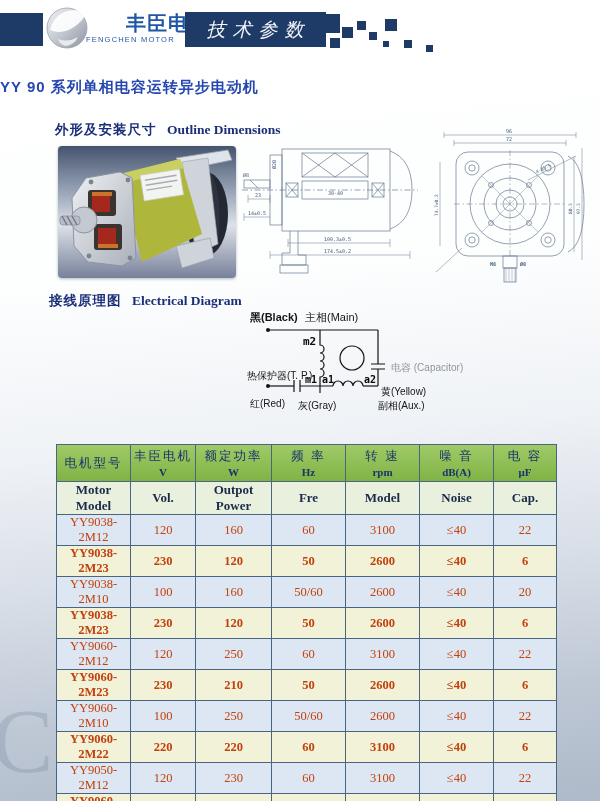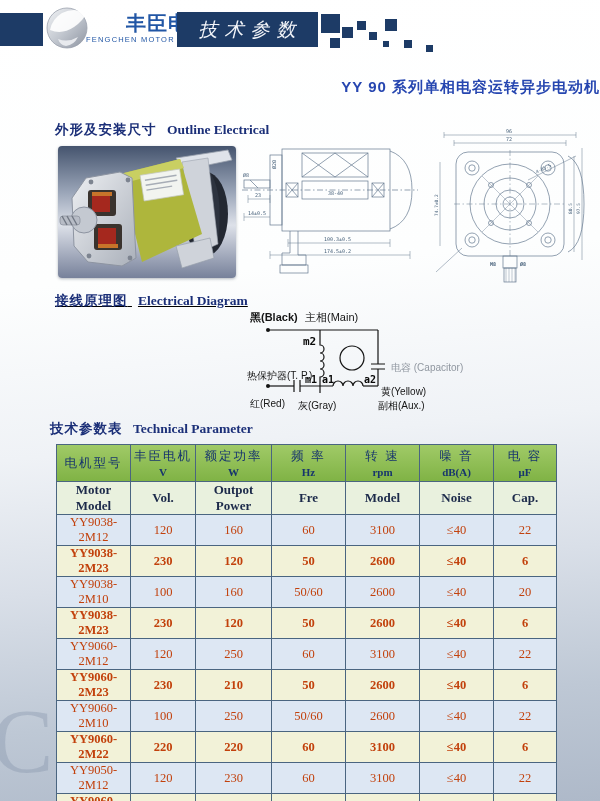--- a/index.html
+++ b/index.html
@@ -5,26 +5,26 @@
   html,body{margin:0;padding:0;}
   .page{position:relative;width:600px;height:801px;overflow:hidden;
     background:linear-gradient(175deg,#ffffff 0%,#fdfefe 34%,#eff2f6 54%,#d9dfe8 70%,#bec8d5 86%,#aeb9c9 100%);
     font-family:"Liberation Sans",sans-serif;}
   
   .navy-bar{position:absolute;left:0;top:13px;width:43px;height:33px;background:#1d3b66;}
   .logo-mark{position:absolute;left:44px;top:5px;}
   .brand{position:absolute;left:86px;top:13px;line-height:1;}
   .brand-cn{font-size:20px;font-weight:bold;color:#2156a5;letter-spacing:1px;font-family:"Liberation Sans",sans-serif;padding-left:40px;}
   .brand-en{font-size:7.5px;color:#2156a5;letter-spacing:1.2px;margin-top:3px;}
-  .banner{position:absolute;left:177px;top:12px;width:141px;height:35px;background:#1d3b66;
+  .banner{position:absolute;left:185px;top:12px;width:141px;height:35px;background:#1d3b66;
     display:flex;align-items:center;justify-content:center;}
   .banner-text{color:#f4f6fa;font-family:"DejaVu Serif",serif;font-style:italic;font-size:19px;letter-spacing:7px;padding-left:6px;}
   .chk{position:absolute;background:#1d3b66;}
   
-  .page-title{position:absolute;left:0;top:78px;width:600px;text-align:right;
+  .page-title{position:absolute;left:0;top:78px;width:600px;text-align:left;
     font-size:15px;font-weight:bold;color:#2646b0;letter-spacing:1px;}
   .sec-head{position:absolute;white-space:nowrap;}
   .sec-cn{font-size:13.5px;font-weight:bold;color:#1b2f78;letter-spacing:1px;margin-top:32px;}
   .sec-en{font-size:13.5px;font-weight:bold;color:#1b2f78;font-family:"Liberation Serif",serif;margin-left:6px;}
   
   .photo{position:absolute;left:58px;top:146px;width:178px;height:132px;border-radius:4px;
     overflow:hidden;box-shadow:0 1px 3px rgba(40,50,70,.35);}
   
   .draw{position:absolute;}
   .dtext{font-family:"DejaVu Sans Mono",monospace;fill:#46607a;}
@@ -89,21 +89,21 @@
     <div class="chk" style="left:385px;top:19px;width:12px;height:12px;"></div>
     <div class="chk" style="left:383px;top:41px;width:6px;height:6px;"></div>
     <div class="chk" style="left:404px;top:40px;width:8px;height:8px;"></div>
     <div class="chk" style="left:426px;top:45px;width:7px;height:7px;"></div>
   </div>
 
   <div class="page-title z2">YY 90 系列单相电容运转异步电动机</div>
 
   <div class="sec-head z2" style="left:55px;top:120px;">
     <span class="sec-cn">外形及安装尺寸</span>
-    <span class="sec-en">Outline Electrical</span>
+    <span class="sec-en">Outline Dimensions</span>
   </div>
 
   <div class="photo z2">
     <svg width="178" height="132" viewBox="0 0 178 132">
       <defs>
         <linearGradient id="pbg" x1="0" y1="0" x2="0" y2="1">
           <stop offset="0" stop-color="#45546e"></stop>
             <stop offset="0.35" stop-color="#9aa5b8"></stop>
           <stop offset="0.6" stop-color="#dde1e9"></stop>
             <stop offset="1" stop-color="#77819a"></stop>
@@ -211,21 +211,21 @@
     <text class="dtext" x="78" y="5" font-size="5">96</text>
     <text class="dtext" x="78" y="13" font-size="5">72</text>
     <text class="dtext" font-size="4.5" transform="rotate(-90 10 88)" x="10" y="88">74.7±0.2</text>
     <text class="dtext" font-size="4.5" transform="rotate(-90 144 86)" x="144" y="86">80.5</text>
     <text class="dtext" font-size="4.5" transform="rotate(-90 152 86)" x="152" y="86">97.5</text>
     <text class="dtext" font-size="4.5" transform="rotate(-26 116 42)" x="108" y="42">4-Ø5.5</text>
     <text class="dtext" x="62" y="138" font-size="5" font-weight="bold">M8</text>
     <text class="dtext" x="92" y="138" font-size="5" font-weight="bold">Ø8</text>
   </svg>
 
-  <div class="sec-head z2" style="left:55px;top:291px;text-decoration:underline;">
+  <div class="sec-head z2" style="left:49px;top:291px;">
     <span class="sec-cn">接线原理图</span>
     <span class="sec-en">Electrical Diagram</span>
   </div>
 
   <svg class="circuit z2" width="355" height="118" viewBox="0 0 355 118">
     <g stroke="#141414" stroke-width="1.2" fill="none">
       <path d="M23,27 H133"></path>
       <path d="M75,27 V42 a4,4 0 0 1 0,8 a4,4 0 0 1 0,8 a4,4 0 0 1 0,8 a4,4 0 0 1 0,8 V90"></path>
       <path d="M23,83 H49"></path>
       <path d="M49,77 V89 M55,77 V89 M55,83 H88"></path>
@@ -244,24 +244,20 @@
     <text class="clab-bold" x="60" y="80" font-size="10">m1</text>
     <text class="clab-bold" x="77" y="80" font-size="10">a1</text>
     <text class="clab-bold" x="119" y="80" font-size="10">a2</text>
     <text class="clab clab-gray" x="146" y="68" font-size="10">电容 (Capacitor)</text>
     <text class="clab" x="136" y="92" font-size="10">黄(Yellow)</text>
     <text class="clab" x="133" y="106" font-size="10">副相(Aux.)</text>
     <text class="clab" x="5" y="104" font-size="10">红(Red)</text>
     <text class="clab" x="53" y="106" font-size="10">灰(Gray)</text>
   </svg>
 
-  <div class="sec-head z2" style="left:50px;top:419px;">
-    <span class="sec-cn">技术参数表</span>
-    <span class="sec-en">Technical Parameter</span>
-  </div>
 
   <table class="spec-table z2">
     <colgroup>
       <col style="width:74px">
         <col style="width:65px">
         <col style="width:76px">
       <col style="width:74px">
         <col style="width:74px">
         <col style="width:74px">
         <col style="width:63px">

